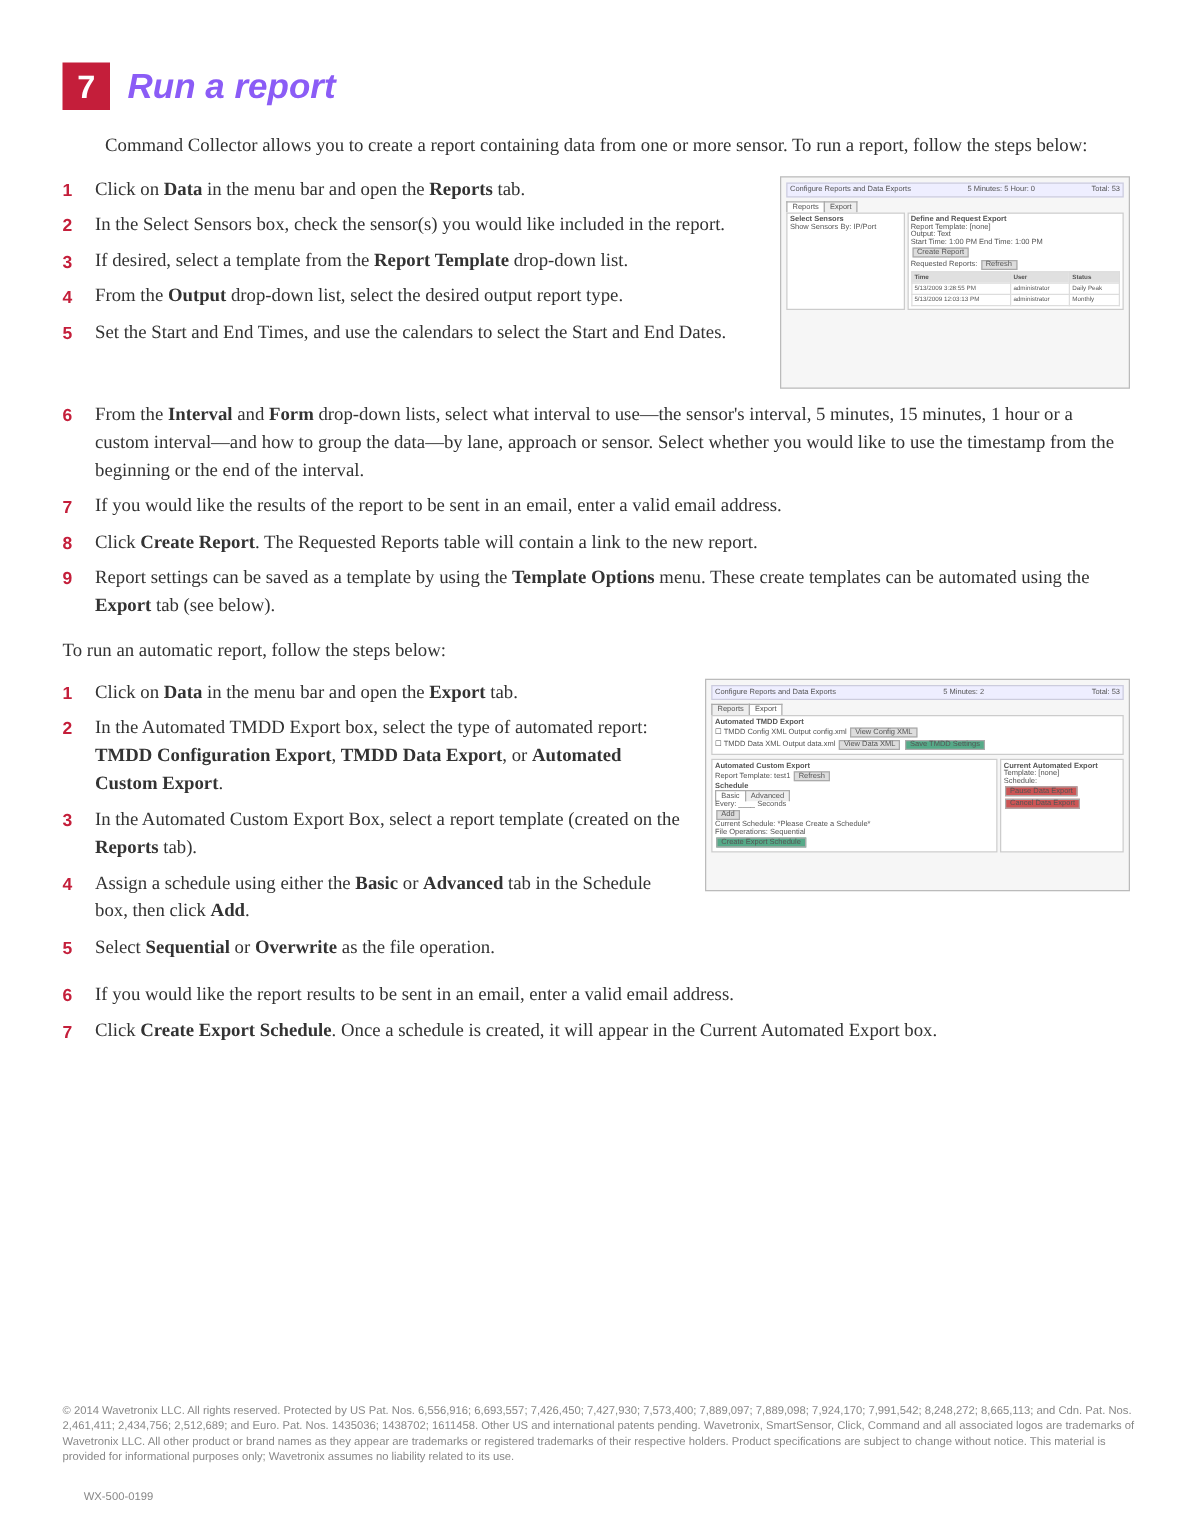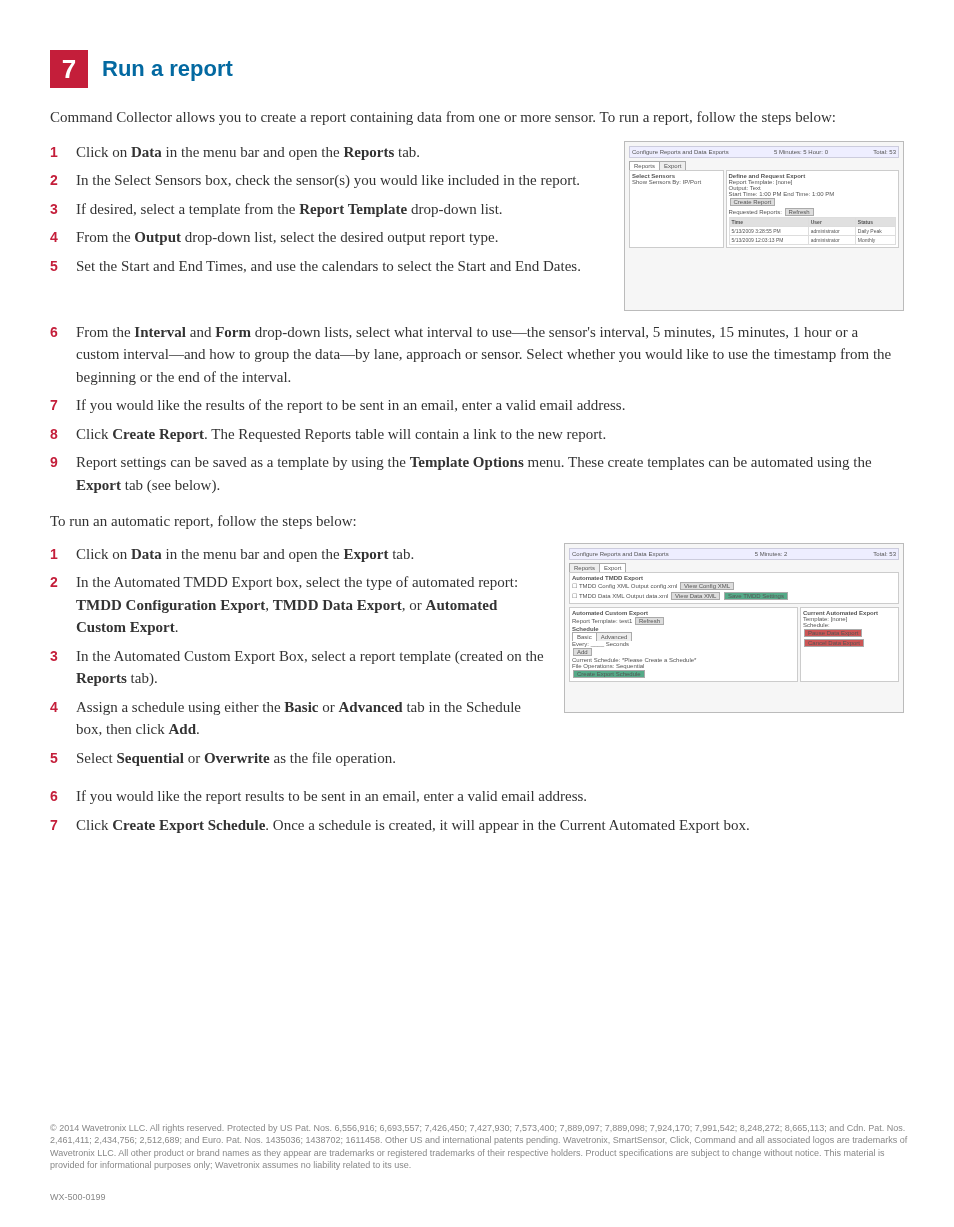--- a/index.html
+++ b/index.html
@@ -27,27 +27,29 @@
     width: 38px;
     height: 38px;
     display: flex;
     align-items: center;
     justify-content: center;
     margin-right: 14px;
   }
   .section-title {
     font-family: Arial, sans-serif;
     font-weight: bold;
-    font-size: 22px;
-    color: #0369a1;
+    font-size: 28px;
+    color: #8b5cf6;
+    font-style: italic;
   }
   .intro {
     font-size: 15px;
     line-height: 1.5;
     margin-bottom: 12px;
+    text-align: center;
   }
   .content-row {
     display: flex;
     gap: 20px;
     margin-bottom: 10px;
   }
   .content-left { flex: 1; }
   ol.steps {
     list-style: none;
     padding: 0;
@@ -87,21 +89,21 @@
     left: 50px;
     right: 36px;
     font-family: Arial, sans-serif;
     font-size: 9px;
     color: #888;
     line-height: 1.4;
   }
   .docnum {
     position: absolute;
     bottom: 25px;
-    left: 50px;
+    left: 67px;
     font-family: Arial, sans-serif;
     font-size: 9px;
     color: #888;
   }
   
   .mock {
     font-family: Arial, sans-serif;
     font-size: 6px;
     color: #555;
     padding: 4px;

